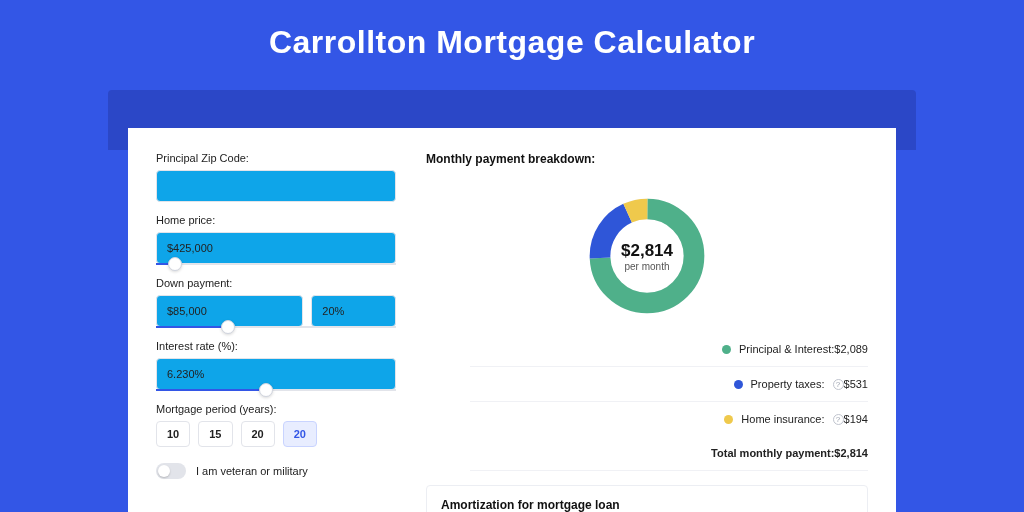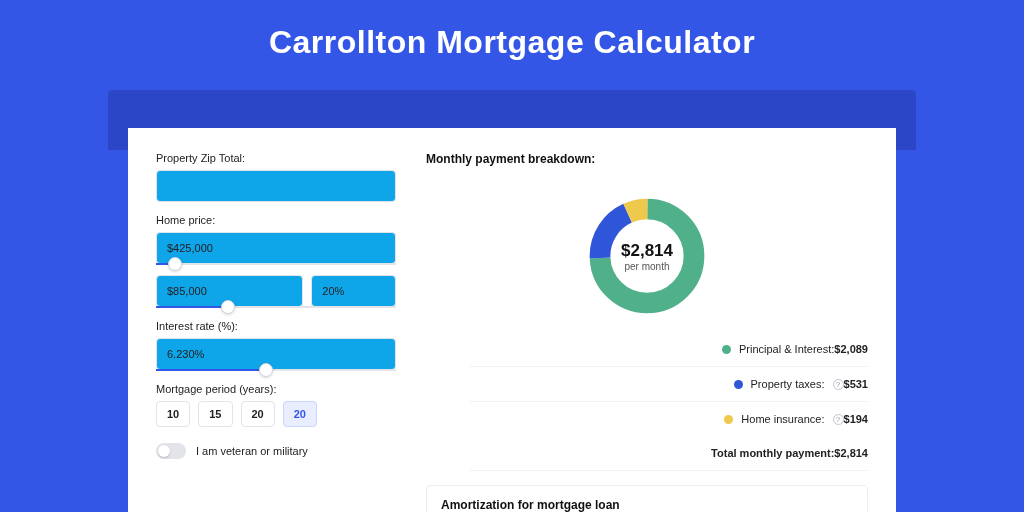--- a/index.html
+++ b/index.html
@@ -135,21 +135,21 @@
   .break-left { display: flex; align-items: center; gap: 8px; }
   .dot { width: 9px; height: 9px; border-radius: 50%; }
   .dot.green { background: #4fb08a; }
   .dot.blue  { background: #2f56d8; }
   .dot.yellow{ background: #efc94c; }
   .help-ic {
     width: 11px; height: 11px; border: 1px solid #c0c4ce; border-radius: 50%;
     display: inline-flex; align-items: center; justify-content: center;
     font-size: 8px; color: #9aa0ad;
   }
-  .break-val { font-weight: 700; }
+  .break-val { font-weight: 400; }
   .total-row .break-left, .total-row .break-val { font-weight: 700; }
 
   .amort-box {
     border: 1px solid #eceef3;
     border-radius: 4px;
     padding: 12px 14px 4px 14px;
     margin-top: 14px;
   }
   .amort-title { font-size: 12px; font-weight: 700; color: #111; margin-bottom: 10px; }
   .amort-text { font-size: 10px; color: #444; line-height: 1.5; }
@@ -157,30 +157,31 @@
 </head>
 <body>
 
 <div class="title-bar">Carrollton Mortgage Calculator</div>
 <div class="shadow-panel"></div>
 
 <div class="calc">
 
   <div class="left-col">
 
-    <div class="field-label">Property Zip Total:</div>
+    <div class="field-label">Principal Zip Code:</div>
     <input class="input-box" value="" style="">
 
     <div class="field-label">Home price:</div>
     <input class="input-box" value="$425,000" style="">
     <div class="slider-track">
       <div class="slider-fill" id="hp-fill" style="width: 8%;"></div>
       <div class="slider-thumb" id="hp-thumb" style="left: 8%;"></div>
     </div>
 
+    <div class="field-label">Down payment:</div>
     <div class="row2">
       <input class="input-box" value="$85,000" style="">
       <input class="input-box" value="20%" style="">
     </div>
     <div class="slider-track">
       <div class="slider-fill" id="dp-fill" style="width: 30%;"></div>
       <div class="slider-thumb" id="dp-thumb" style="left: 30%;"></div>
     </div>
 
     <div class="field-label">Interest rate (%):</div>

